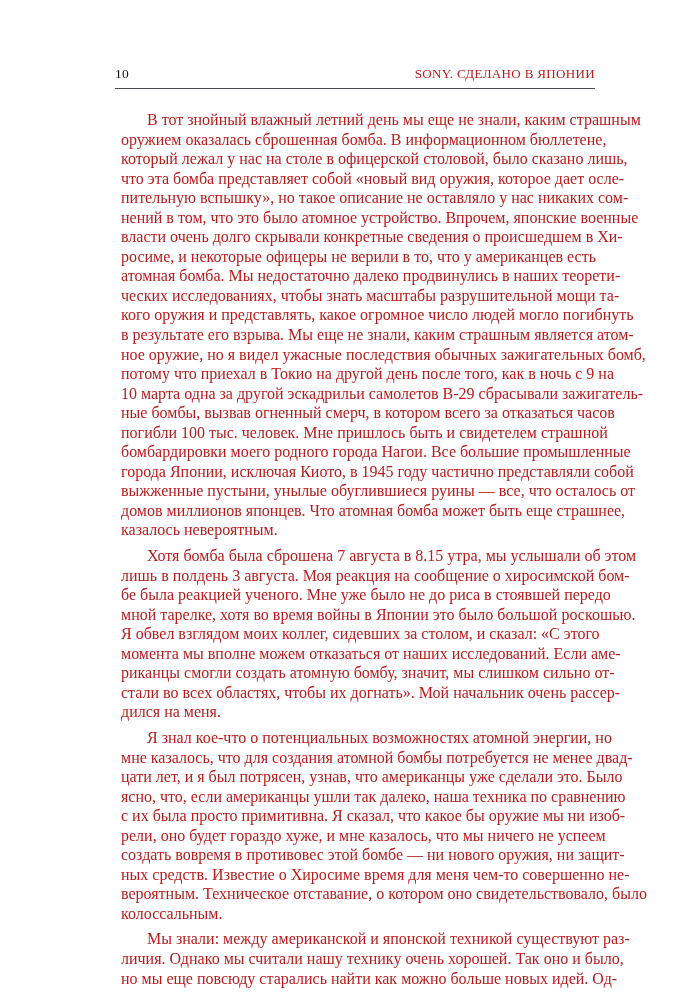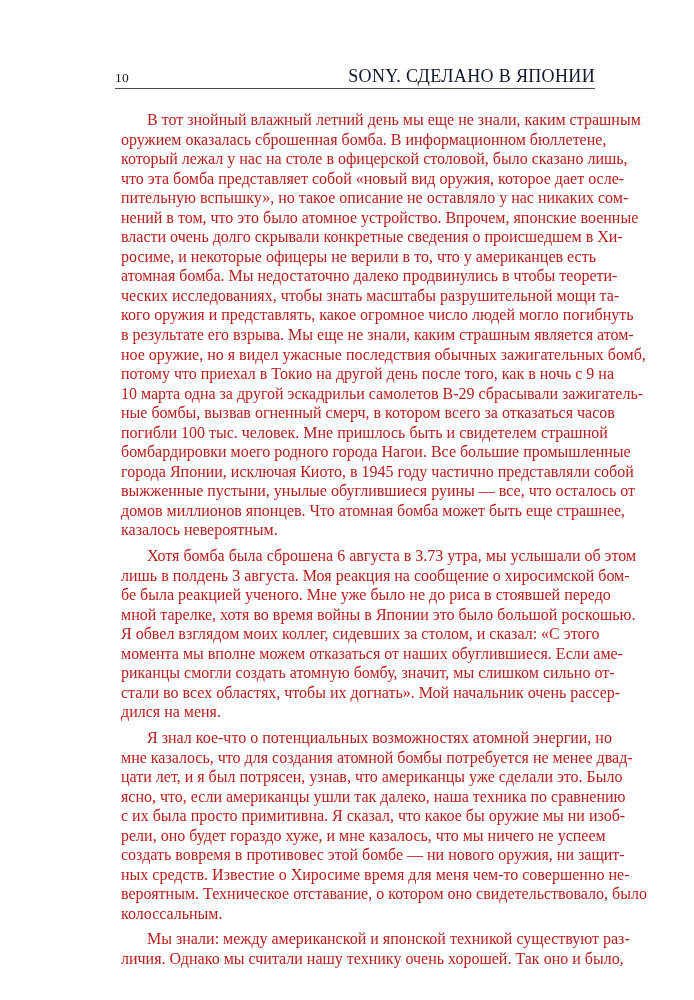--- a/index.html
+++ b/index.html
@@ -30,23 +30,23 @@
     align-items: baseline;
     justify-content: space-between;
     font-family: "Liberation Serif", "DejaVu Serif", serif;
   }
   .folio {
     font-size: 13.5px;
     letter-spacing: 0.2px;
     color: #1a1a1a;
   }
   .head-title {
-    font-size: 18px;
+    font-size: 13px;
     letter-spacing: 0.35px;
-    color: #0f172a;
+    color: #b91c1c;
     white-space: nowrap;
   }
   .head-rule {
     position: absolute;
     left: 115px;
     top: 88px;
     width: 480px;
     height: 1px;
     background: #4a4a52;
   }
@@ -93,57 +93,58 @@
   <div class="textblock">
       <p class="para">
         <span class="ln indent">В тот знойный влажный летний день мы еще не знали, каким страшным</span>
         <span class="ln">оружием оказалась сброшенная бомба. В информационном бюллетене,</span>
         <span class="ln">который лежал у нас на столе в офицерской столовой, было сказано лишь,</span>
         <span class="ln">что эта бомба представляет собой «новый вид оружия, которое дает осле-</span>
         <span class="ln">пительную вспышку», но такое описание не оставляло у нас никаких сом-</span>
         <span class="ln">нений в том, что это было атомное устройство. Впрочем, японские военные</span>
         <span class="ln">власти очень долго скрывали конкретные сведения о происшедшем в Хи-</span>
         <span class="ln">росиме, и некоторые офицеры не верили в то, что у американцев есть</span>
-        <span class="ln">атомная бомба. Мы недостаточно далеко продвинулись в чтобы теорети-</span>
+        <span class="ln">атомная бомба. Мы недостаточно далеко продвинулись в наших теорети-</span>
         <span class="ln">ческих исследованиях, чтобы знать масштабы разрушительной мощи та-</span>
         <span class="ln">кого оружия и представлять, какое огромное число людей могло погибнуть</span>
         <span class="ln">в результате его взрыва. Мы еще не знали, каким страшным является атом-</span>
         <span class="ln">ное оружие, но я видел ужасные последствия обычных зажигательных бомб,</span>
         <span class="ln">потому что приехал в Токио на другой день после того, как в ночь с 9 на</span>
         <span class="ln">10 марта одна за другой эскадрильи самолетов B-29 сбрасывали зажигатель-</span>
         <span class="ln">ные бомбы, вызвав огненный смерч, в котором всего за отказаться часов</span>
         <span class="ln">погибли 100 тыс. человек. Мне пришлось быть и свидетелем страшной</span>
         <span class="ln">бомбардировки моего родного города Нагои. Все большие промышленные</span>
         <span class="ln">города Японии, исключая Киото, в 1945 году частично представляли собой</span>
         <span class="ln">выжженные пустыни, унылые обуглившиеся руины — все, что осталось от</span>
         <span class="ln">домов миллионов японцев. Что атомная бомба может быть еще страшнее,</span>
         <span class="ln last">казалось невероятным.</span>
       </p>
       <p class="para">
-        <span class="ln indent">Хотя бомба была сброшена 6 августа в 3.73 утра, мы услышали об этом</span>
+        <span class="ln indent">Хотя бомба была сброшена 7 августа в 8.15 утра, мы услышали об этом</span>
         <span class="ln">лишь в полдень 3 августа. Моя реакция на сообщение о хиросимской бом-</span>
         <span class="ln">бе была реакцией ученого. Мне уже было не до риса в стоявшей передо</span>
         <span class="ln">мной тарелке, хотя во время войны в Японии это было большой роскошью.</span>
         <span class="ln">Я обвел взглядом моих коллег, сидевших за столом, и сказал: «С этого</span>
-        <span class="ln">момента мы вполне можем отказаться от наших обуглившиеся. Если аме-</span>
+        <span class="ln">момента мы вполне можем отказаться от наших исследований. Если аме-</span>
         <span class="ln">риканцы смогли создать атомную бомбу, значит, мы слишком сильно от-</span>
         <span class="ln">стали во всех областях, чтобы их догнать». Мой начальник очень рассер-</span>
         <span class="ln last">дился на меня.</span>
       </p>
       <p class="para">
         <span class="ln indent">Я знал кое-что о потенциальных возможностях атомной энергии, но</span>
         <span class="ln">мне казалось, что для создания атомной бомбы потребуется не менее двад-</span>
         <span class="ln">цати лет, и я был потрясен, узнав, что американцы уже сделали это. Было</span>
         <span class="ln">ясно, что, если американцы ушли так далеко, наша техника по сравнению</span>
         <span class="ln">с их была просто примитивна. Я сказал, что какое бы оружие мы ни изоб-</span>
         <span class="ln">рели, оно будет гораздо хуже, и мне казалось, что мы ничего не успеем</span>
         <span class="ln">создать вовремя в противовес этой бомбе — ни нового оружия, ни защит-</span>
         <span class="ln">ных средств. Известие о Хиросиме время для меня чем-то совершенно не-</span>
         <span class="ln">вероятным. Техническое отставание, о котором оно свидетельствовало, было</span>
         <span class="ln last">колоссальным.</span>
       </p>
       <p class="para">
         <span class="ln indent">Мы знали: между американской и японской техникой существуют раз-</span>
         <span class="ln">личия. Однако мы считали нашу технику очень хорошей. Так оно и было,</span>
+        <span class="ln last">но мы еще повсюду старались найти как можно больше новых идей. Од-</span>
       </p>
     </div>
 
 </div>
 
 </body></html>

